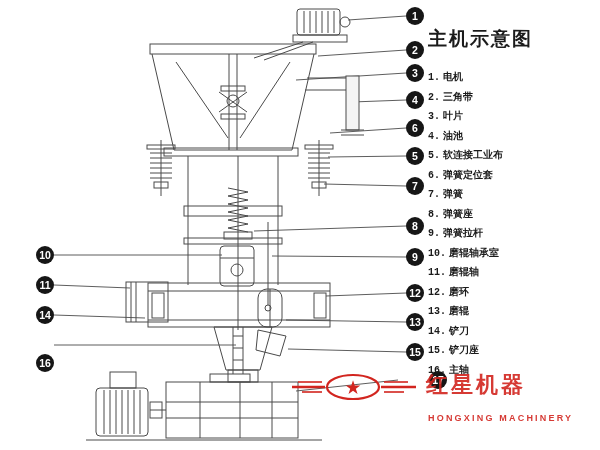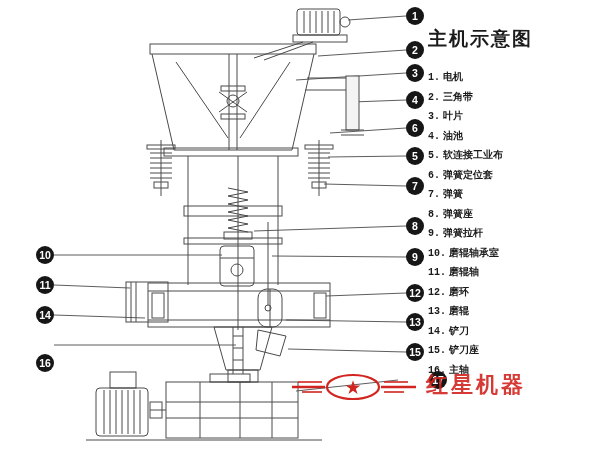--- a/index.html
+++ b/index.html
@@ -232,15 +232,16 @@
         <line x1="0" y1="21" x2="33" y2="21" stroke-width="2.4"></line>
         <line x1="10" y1="26" x2="30" y2="26" stroke-width="1.6"></line>
         <line x1="92" y1="16" x2="116" y2="16" stroke-width="1.6"></line>
         <line x1="89" y1="21" x2="124" y2="21" stroke-width="2.4"></line>
         <line x1="92" y1="26" x2="112" y2="26" stroke-width="1.6"></line>
         <ellipse cx="61" cy="21" rx="26" ry="12" stroke-width="2.2"></ellipse>
       </g>
       <text x="61" y="28" text-anchor="middle" font-size="19" fill="#d2251f">★</text>
     </svg>
     <div class="wm-cn">红星机器</div>
+    <div class="wm-en">HONGXING MACHINERY</div>
   </div>
 
 </div>
 
 </body></html>

